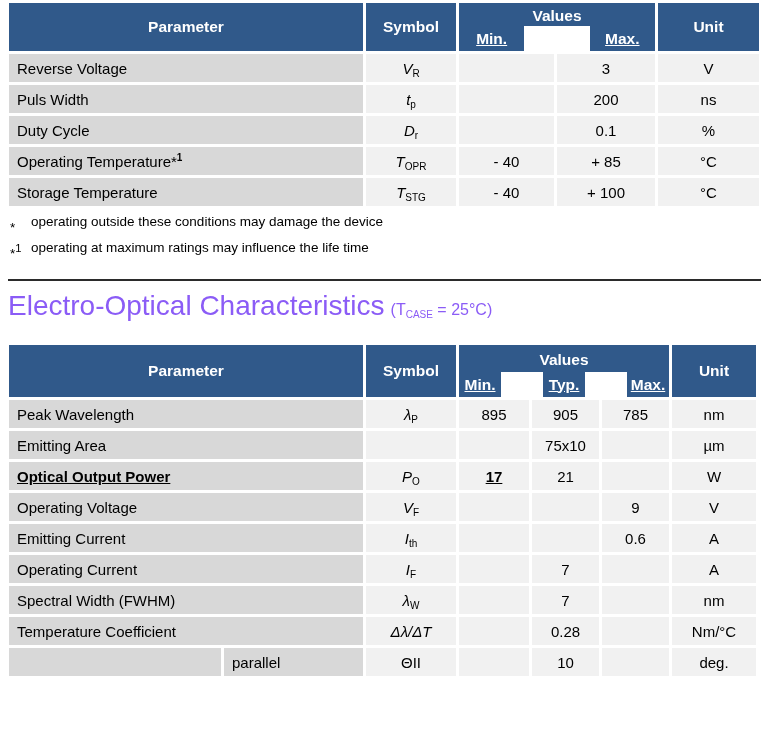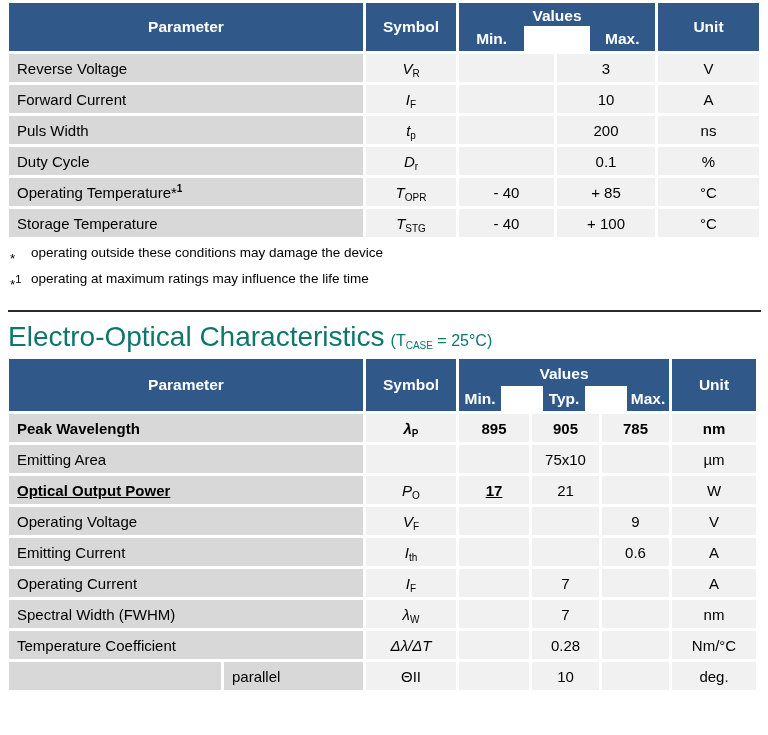--- a/index.html
+++ b/index.html
@@ -12,40 +12,40 @@
   th,td{overflow:hidden;white-space:nowrap;}
   
   th{
     background:#30598A;color:#fff;font-weight:bold;font-size:15.5px;
     text-align:center;vertical-align:middle;padding:0;
   }
   .t1 th{height:48px;}
   .t2 th{height:52px;}
   .values-head{display:flex;flex-direction:column;height:100%;}
   .values-label{flex:1;display:flex;align-items:center;justify-content:center;padding-top:3px;}
-  .values-sub{height:25px;display:flex;align-items:center;}
+  .values-sub{height:25px;display:flex;align-items:center;text-decoration:underline;}
   .values-sub span{flex:1;text-align:center;}
   .vdiv{width:3px;height:25px;background:#fff;flex:none;}
   
   td{font-size:15px;height:26px;vertical-align:middle;}
   td.param{background:#D8D8D8;text-align:left;padding:0 4px 0 8px;}
   td.val{background:#F1F1F1;text-align:center;}
   td .sub, th .sub{font-size:10px;font-style:normal;position:relative;top:3px;}
   sup.fnm{font-weight:bold;font-size:10px;}
   .b{font-weight:bold;text-decoration:underline;}
-  .b-row td{font-weight:bold;}
+  .b-row td{font-weight:normal;}
   i{font-style:italic;}
   .beam-param{line-height:18px;white-space:normal;}
   
   .footnotes{margin:3px 0 0 4px;font-size:13.5px;line-height:20px;}
   .fn{display:flex;}
   .fn .mk{width:21px;flex:none;}
   
   .rule{border:none;border-top:2px solid #2b2b2b;margin:16px 2px 0 2px;}
-  .section-title{margin:9px 0 3px 2px;font-size:28px;color:#0f766e;}
+  .section-title{margin:9px 0 20px 2px;font-size:28px;color:#8b5cf6;}
   .section-cond{font-size:16px;margin-left:6px;}
   .section-cond .sub{font-size:10px;position:relative;top:3px;}
 </style>
 </head>
 <body>
 
 <div class="page">
 
   <table class="t1">
     <colgroup>
@@ -71,27 +71,20 @@
       </th>
       <th>Unit</th>
     </tr>
 
     <tr>
       <td class="param"><span>Reverse Voltage</span><sup class="fnm"></sup></td>
       <td class="val"><i>V</i><span class="sub">R</span></td>
       <td class="val"></td>
       <td class="val">3</td>
       <td class="val">V</td>
-    </tr>
-    <tr>
-      <td class="param"><span>Forward Current</span><sup class="fnm"></sup></td>
-      <td class="val"><i>I</i><span class="sub">F</span></td>
-      <td class="val"></td>
-      <td class="val">10</td>
-      <td class="val">A</td>
     </tr>
     <tr>
       <td class="param"><span>Puls Width</span><sup class="fnm"></sup></td>
       <td class="val"><i>t</i><span class="sub">p</span></td>
       <td class="val"></td>
       <td class="val">200</td>
       <td class="val">ns</td>
     </tr>
     <tr>
       <td class="param"><span>Duty Cycle</span><sup class="fnm"></sup></td>

